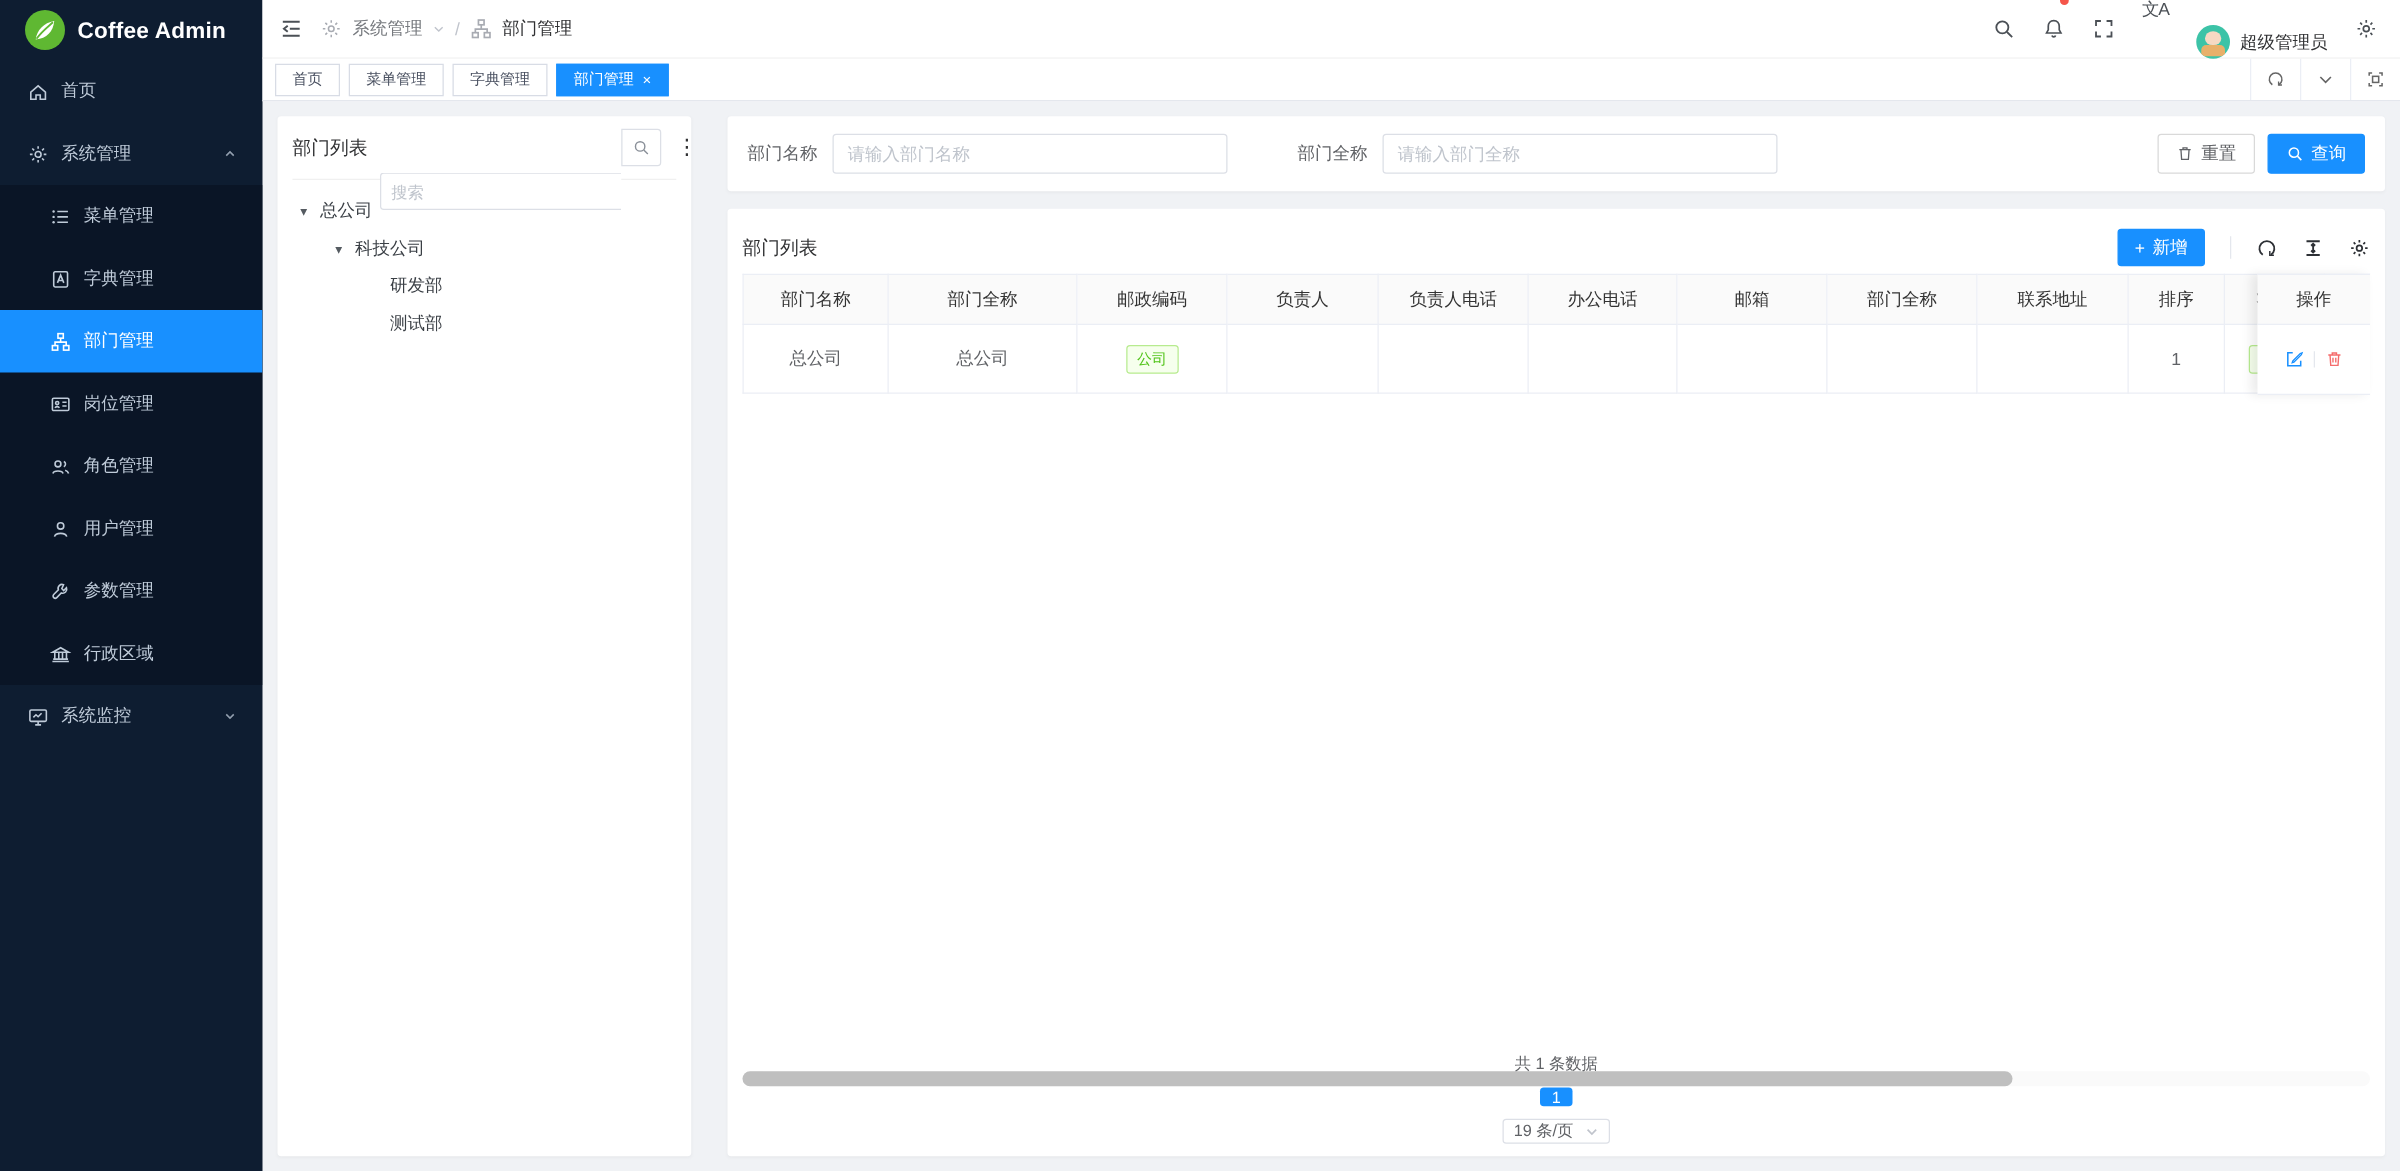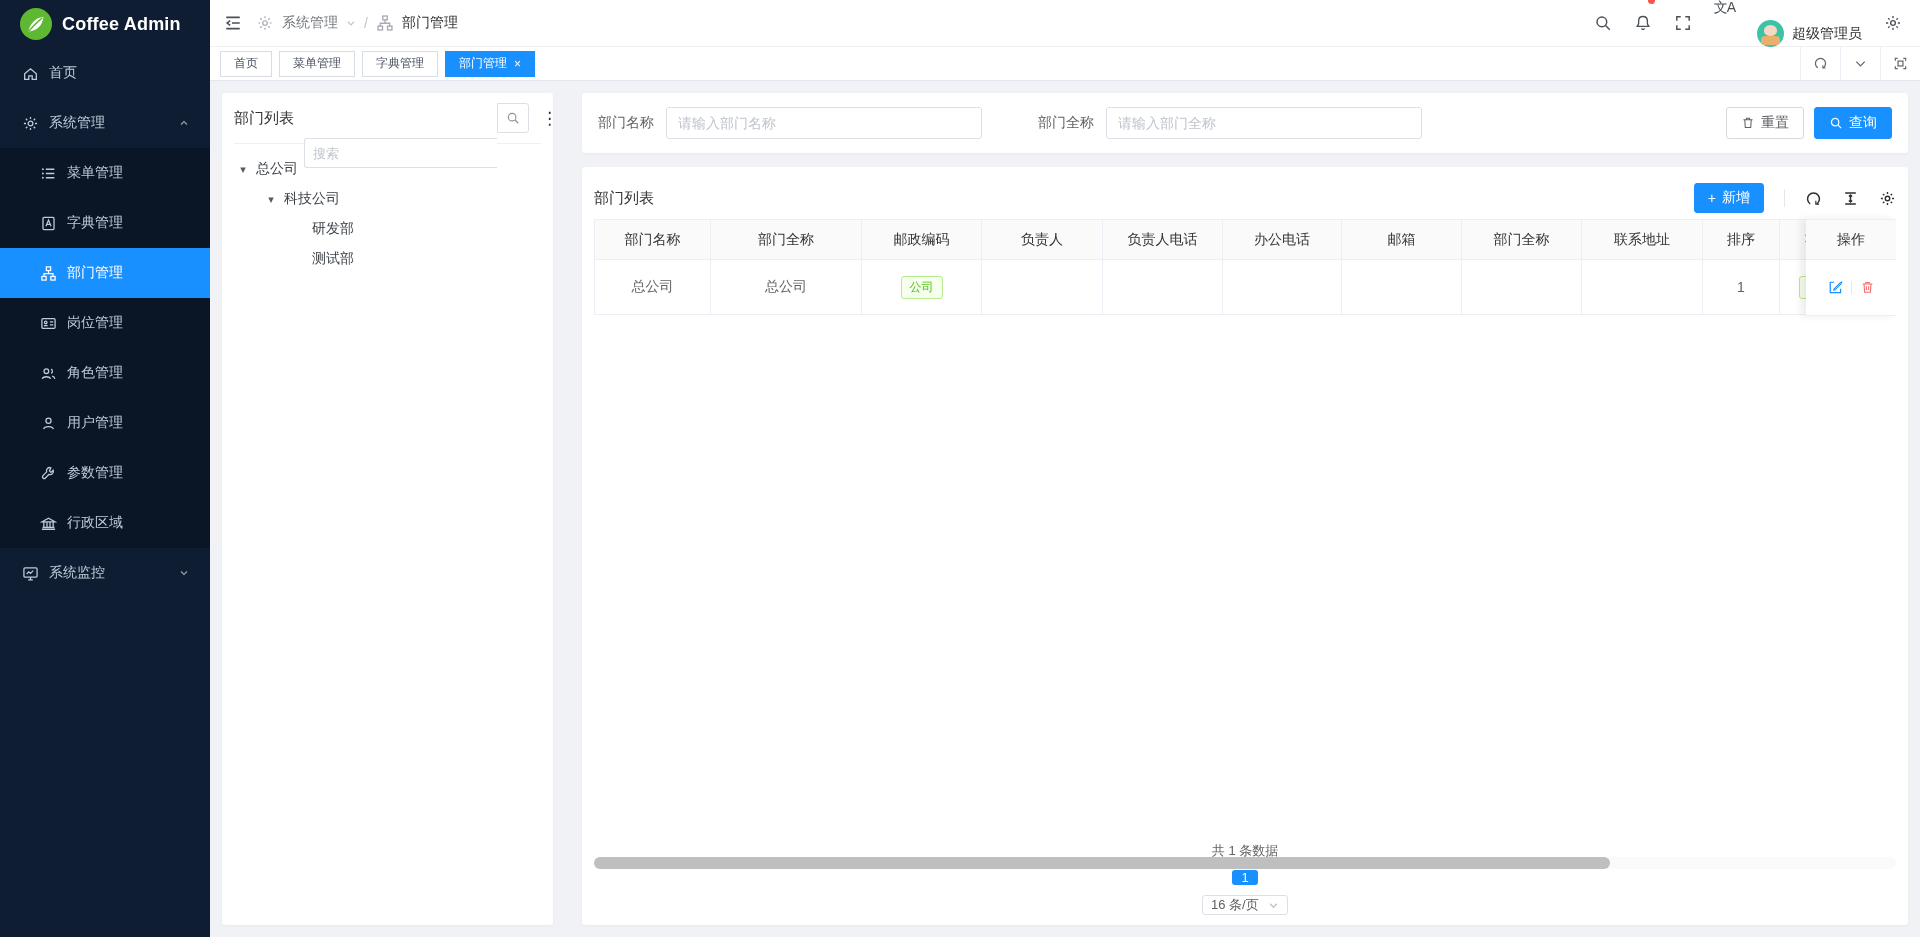--- a/index.html
+++ b/index.html
@@ -499,21 +499,21 @@
           <div class="tc-filler"></div>
 
           <div class="h-scrollbar">
             <div class="h-thumb"></div>
           </div>
 
           <div class="pager">
             <span class="pager-total">共 1 条数据</span>
             <span class="page-btn">1</span>
             <span class="page-size">
-              <span>16 条/页</span>
+              <span>19 条/页</span>
               <svg viewBox="0 0 16 16" fill="none" stroke="currentColor" stroke-width="2">
                   <path d="M3 5.5 8 10.5 13 5.5"></path>
                 </svg>
             </span>
           </div>
         </div>
 
       </section>
     </div>
   </div>

